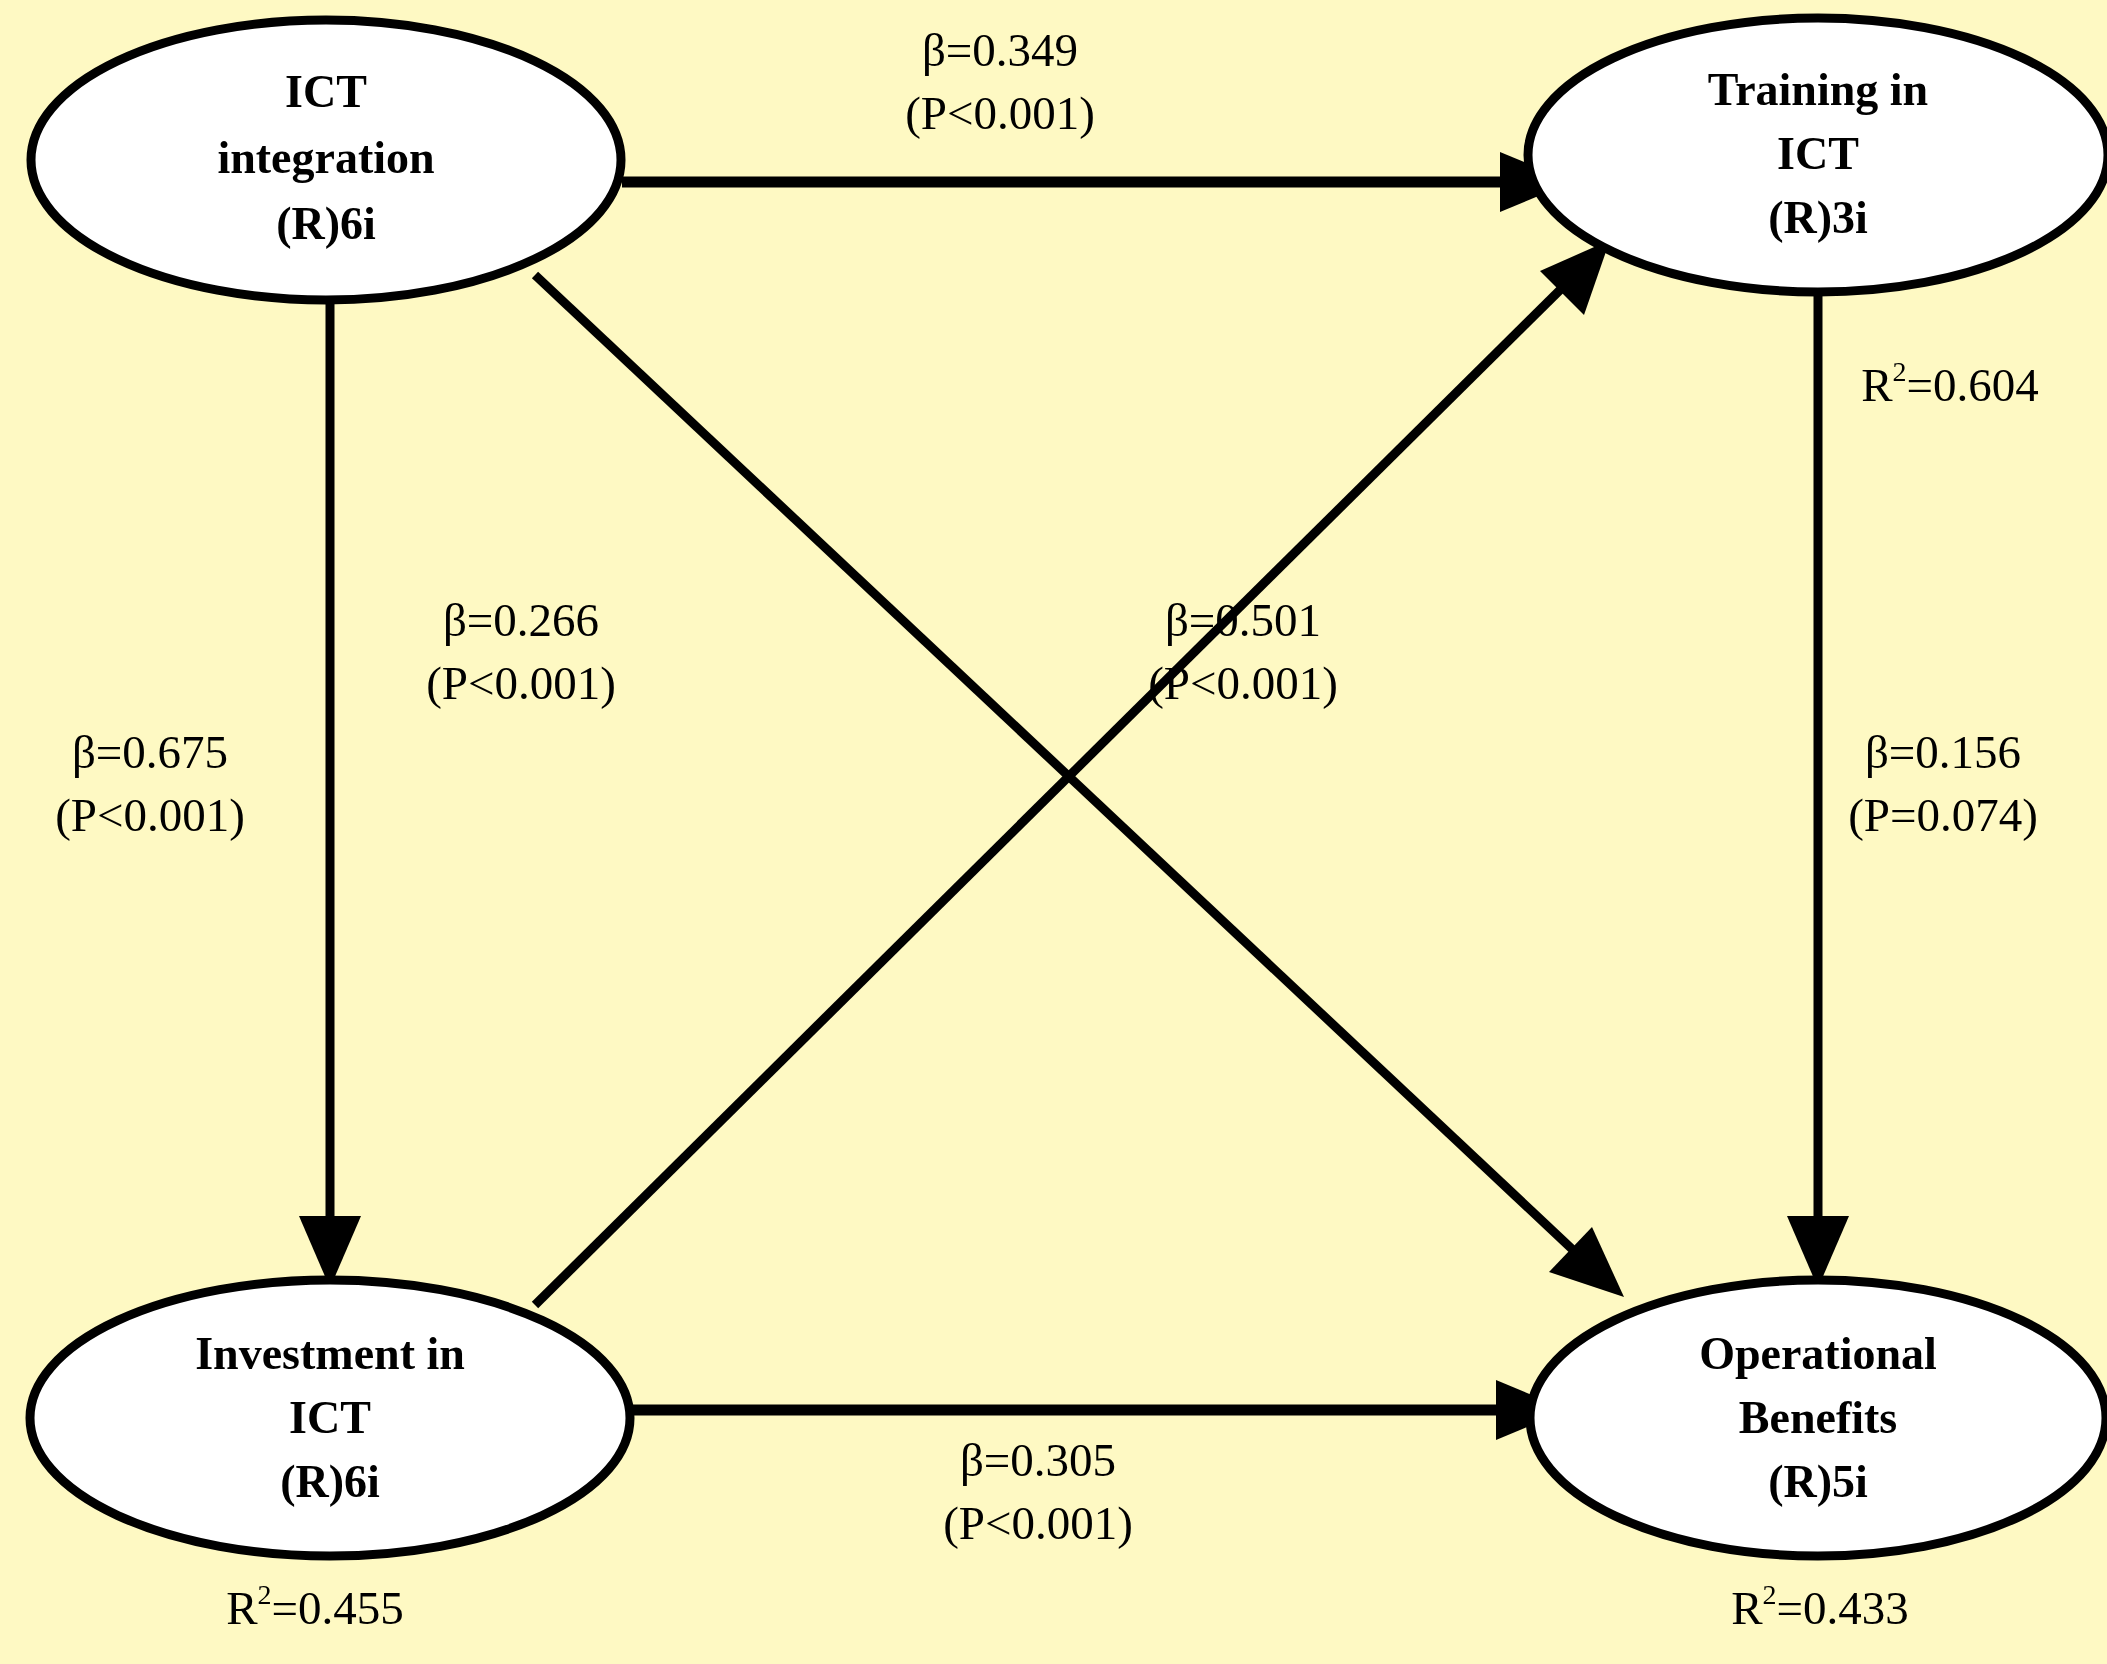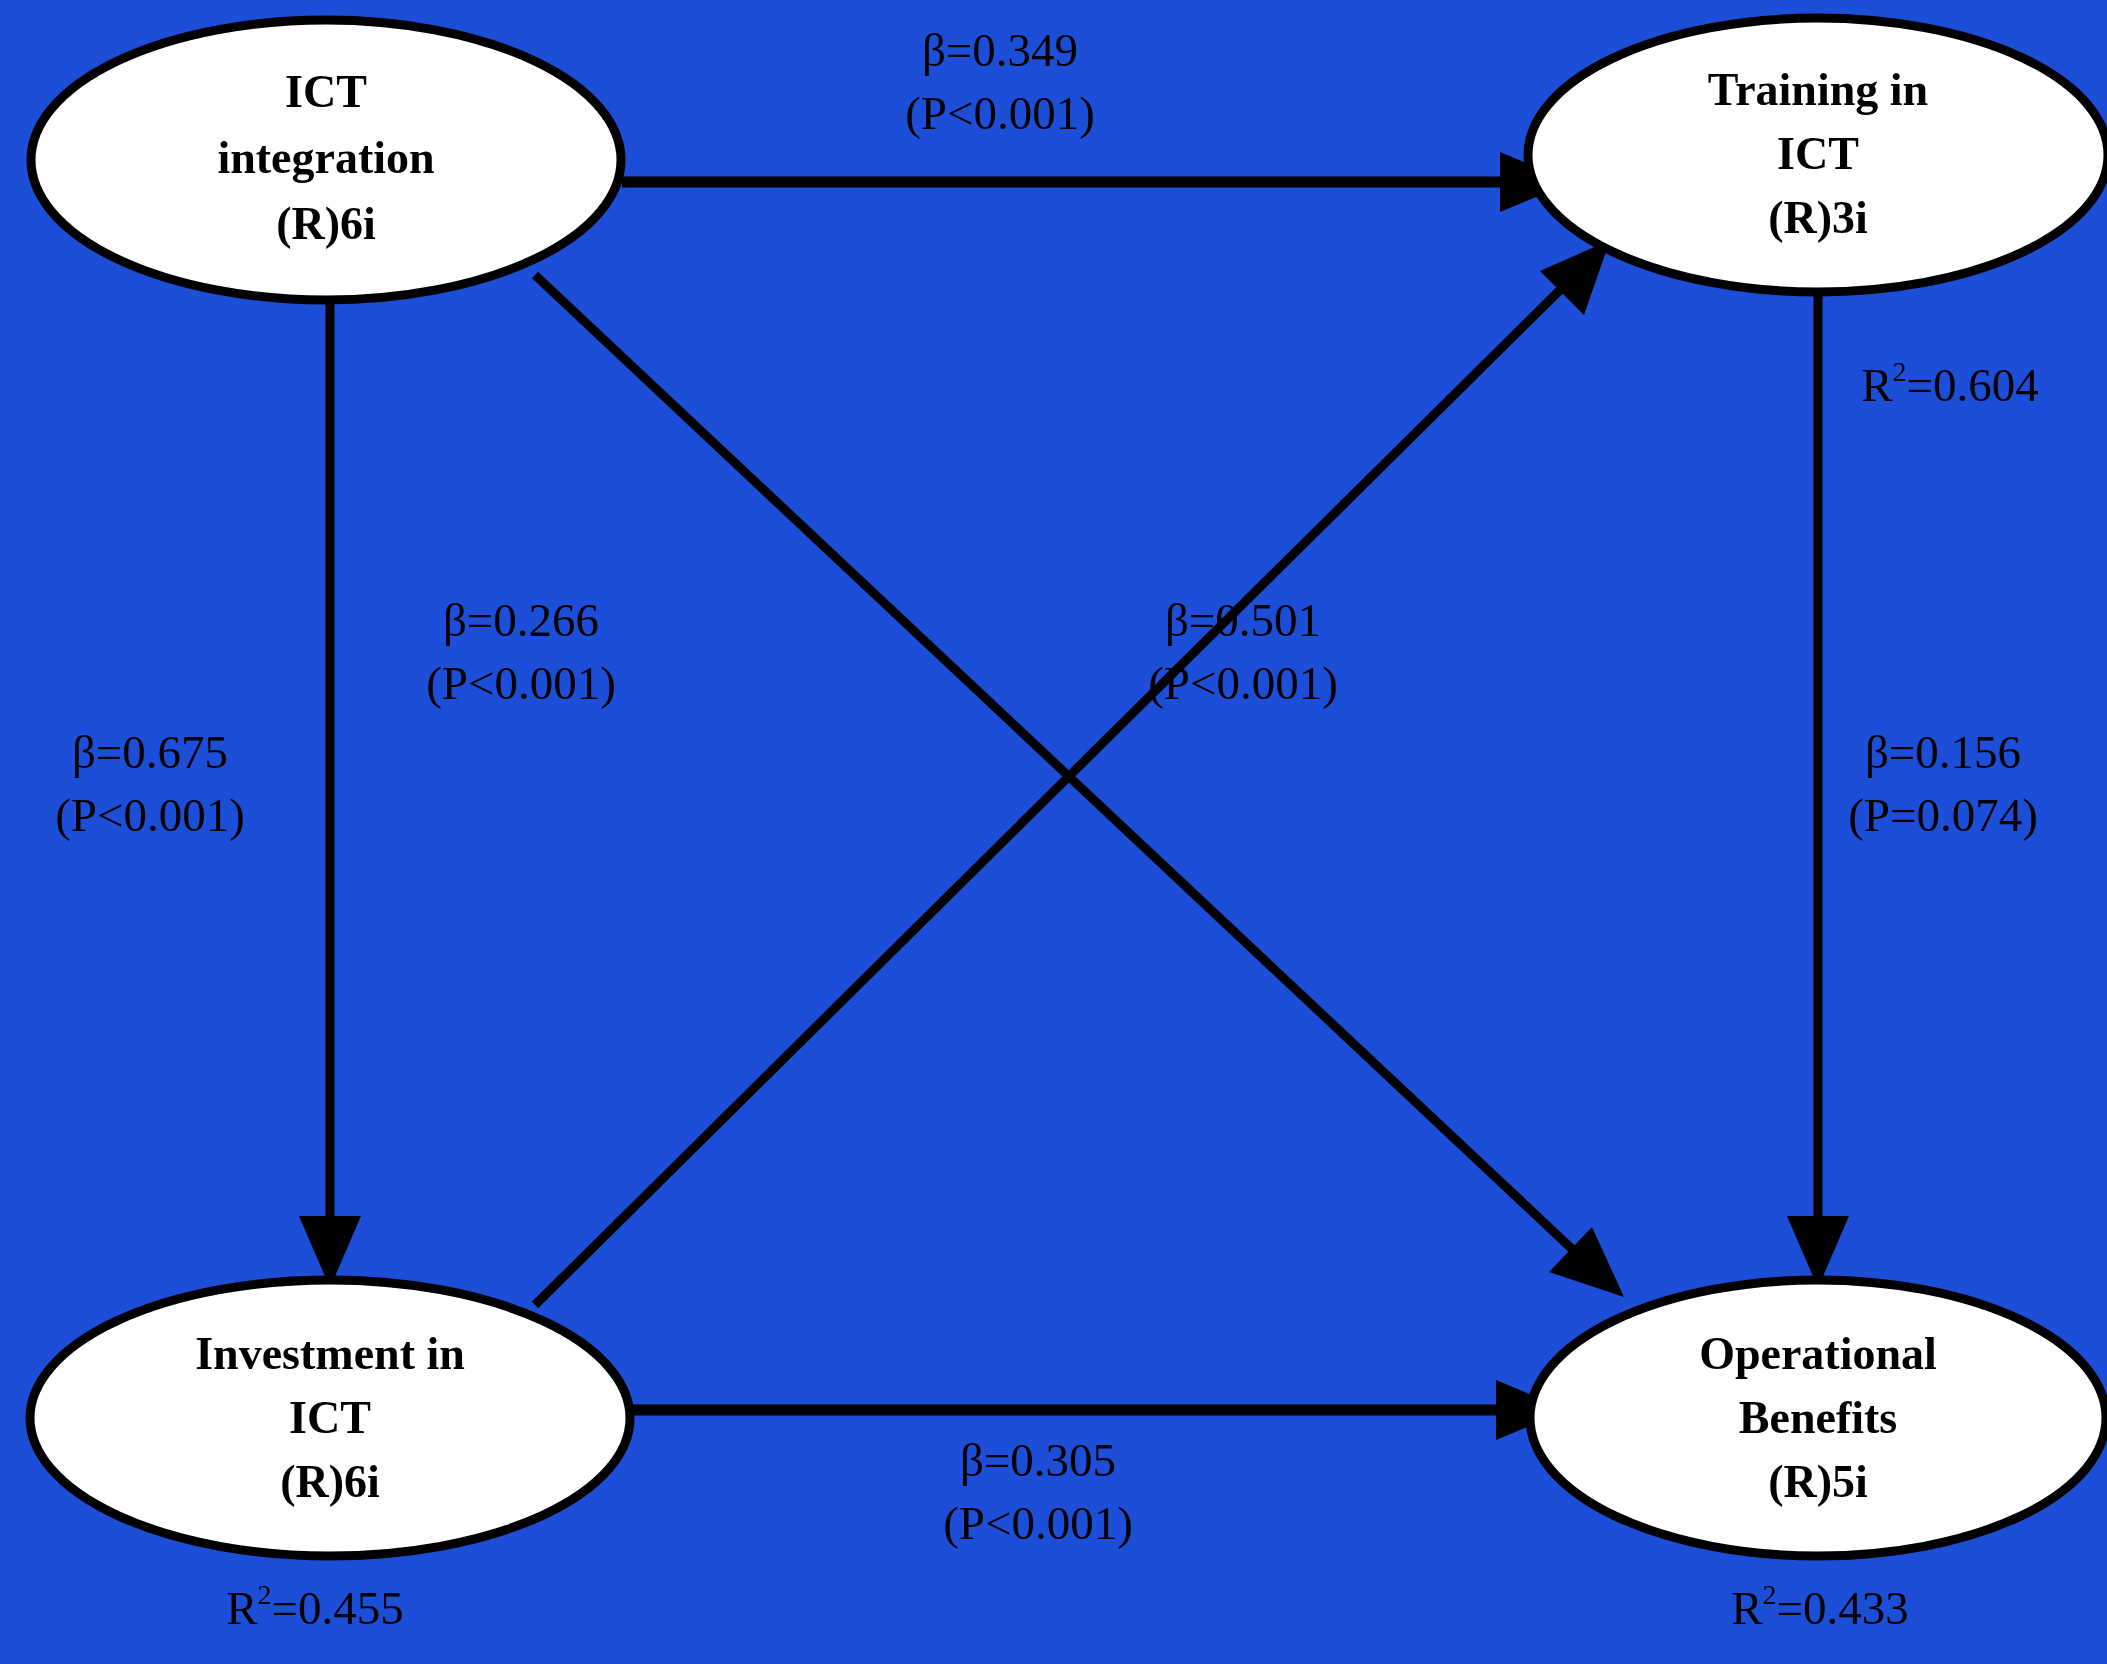--- a/index.html
+++ b/index.html
@@ -10,21 +10,21 @@
   body {
     width: 2107px;
     height: 1664px;
     font-family: "Liberation Serif", "DejaVu Serif", serif;
     overflow: hidden;
   }
   #diagram-root {
     position: relative;
     width: 2107px;
     height: 1664px;
-    background: #1d4ed8;
+    background: #fef9c3;
   }
   svg#sem-canvas {
     position: absolute;
     top: 0;
     left: 0;
     width: 2107px;
     height: 1664px;
     display: block;
   }
   .node-ellipse {

